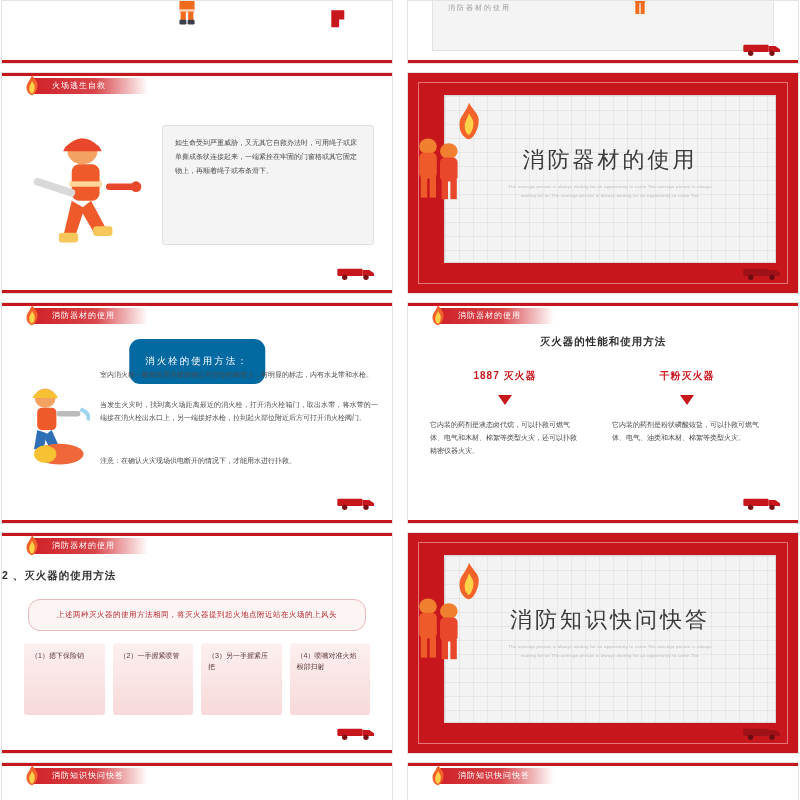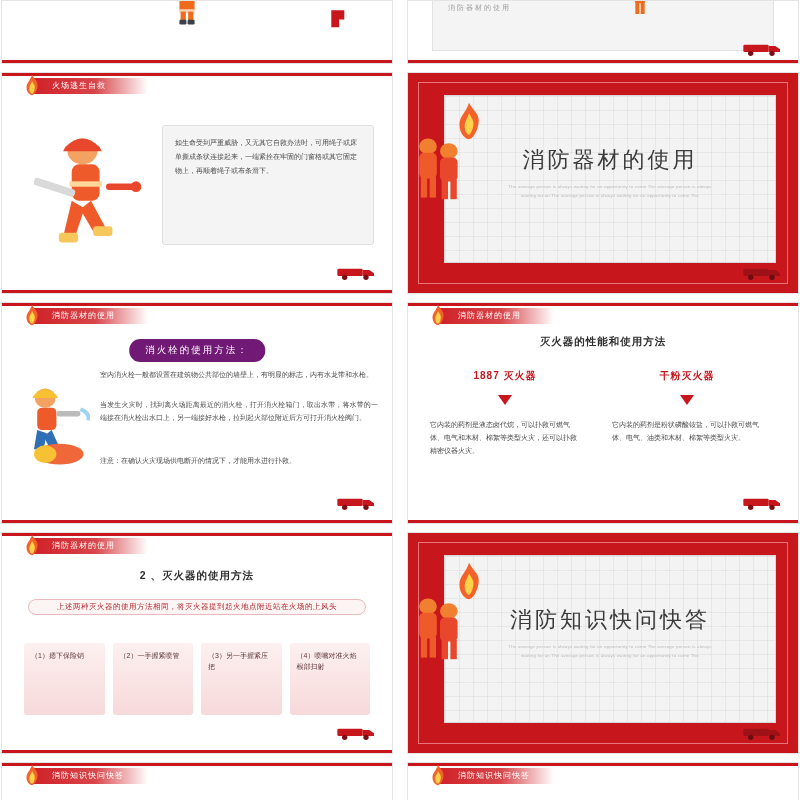--- a/index.html
+++ b/index.html
@@ -65,36 +65,36 @@
     position:absolute;left:0;right:0;top:0;height:3px;background:#c8161d;
   }
   .botline{
     position:absolute;left:0;right:0;bottom:0;height:3px;background:#c8161d;
   }
   
   .truck{position:absolute;right:16px;bottom:12px;width:40px;height:18px;}
   
   .roundtitle{
     position:absolute;left:50%;transform:translateX(-50%);
-    background:#701a75;color:#fff;font-size:9.5px;letter-spacing:2px;
-    padding:5px 16px;border-radius:11px;white-space:nowrap;
+    background:#0369a1;color:#fff;font-size:9.5px;letter-spacing:2px;
+    padding:16px 16px;border-radius:11px;white-space:nowrap;
   }
   .para{
     position:absolute;color:#4a4a4a;font-size:7px;line-height:1.85;
     text-align:justify;
   }
   .card{
     background:linear-gradient(180deg,#fdf0f0,#f7d9da);
     border-radius:3px;color:#5a3436;font-size:7px;line-height:1.5;
     padding:8px 7px;box-sizing:border-box;
   }
   .pill{
     position:absolute;left:26px;right:26px;
     border:1px solid #e9b9bb;border-radius:12px;background:#fdf4f4;
-    color:#b3262c;font-size:7.5px;text-align:center;padding:2px 4px;
+    color:#b3262c;font-size:7.5px;text-align:center;padding:10px 4px;
     box-sizing:border-box;letter-spacing:.5px;
   }
   .redheading{color:#c8161d;font-weight:bold;font-size:10px;letter-spacing:1px;}
   .blk-title{color:#2f2f2f;font-size:10.5px;font-weight:bold;letter-spacing:1px;}
   .arrow-down{
     width:0;height:0;border-left:7px solid transparent;border-right:7px solid transparent;
     border-top:10px solid #c8161d;margin:0 auto;
   }
   .bubble{
     position:absolute;background:#f4f4f4;border:1px solid #e0e0e0;border-radius:3px;
@@ -278,21 +278,21 @@
     <div class="botline"></div>
     <div class="hdr">
       <div class="ribbon">
         <span>消防器材的使用</span>
       </div>
       <svg class="flame" viewBox="0 0 20 28">
         <path d="M10 1 C13 7 18 9 17 16 C16 23 12 27 10 27 C8 27 3 24 3 17 C3 11 8 9 10 1Z" fill="#f2622a"></path>
         <path d="M10 9 C12 13 14 14 13.5 18 C13 22 11 25 10 25 C9 25 6.5 23 6.5 18.5 C6.5 14.5 9 13 10 9Z" fill="#ffd24a"></path>
       </svg>
     </div>
-    <div class="blk-title" style="position:absolute;left:0;right:0;top:36px;text-align:center">2 、灭火器的使用方法</div>
+    <div class="blk-title" style="position:absolute;left:0;right:0;top:36px;text-align:left">2 、灭火器的使用方法</div>
     <div class="pill" style="top:66px">上述两种灭火器的使用方法相同，将灭火器提到起火地点附近站在火场的上风头</div>
 
     <div style="position:absolute;left:22px;right:22px;top:110px;display:flex;gap:8px">
       <div class="card" style="flex:1;height:72px">（1）摁下保险销</div>
       <div class="card" style="flex:1;height:72px">（2）一手握紧喷管</div>
       <div class="card" style="flex:1;height:72px">（3）另一手握紧压把</div>
       <div class="card" style="flex:1;height:72px">（4）喷嘴对准火焰根部扫射</div>
     </div>
     <svg class="truck" viewBox="0 0 60 26">
       <rect x="2" y="8" width="38" height="11" rx="2" fill="#c8161d"></rect>

